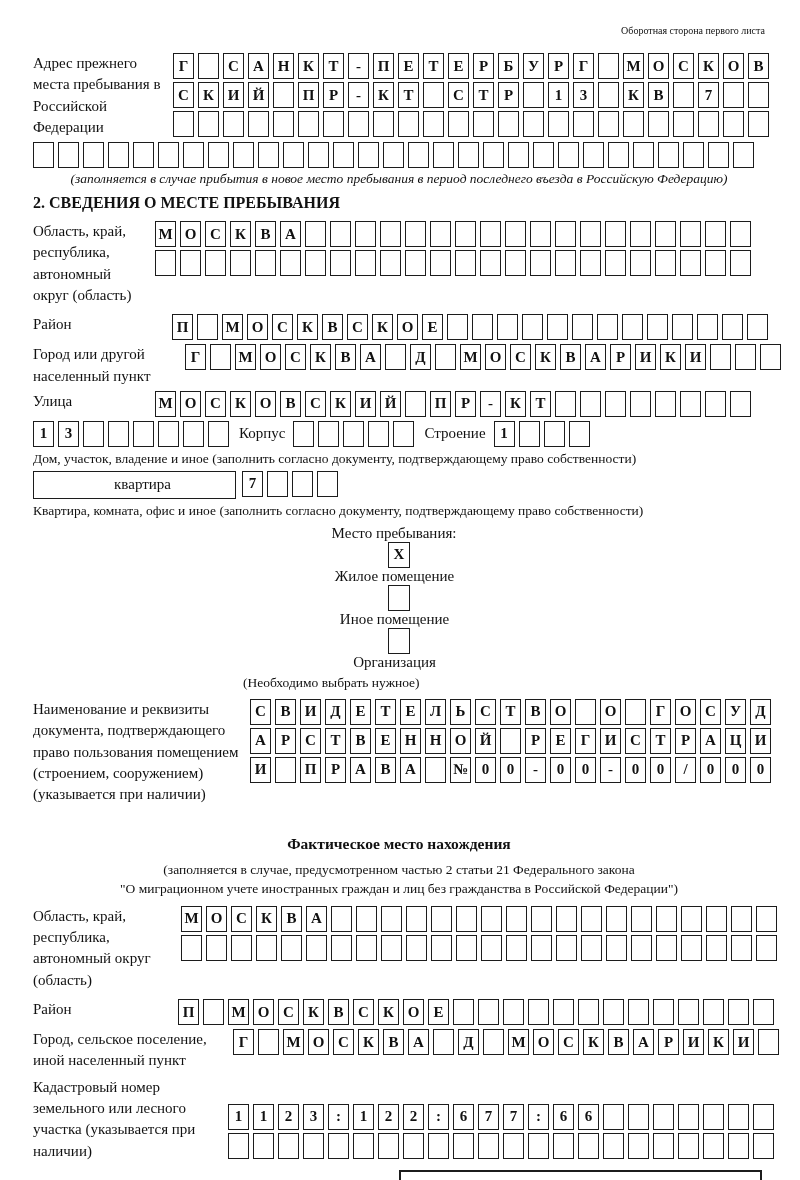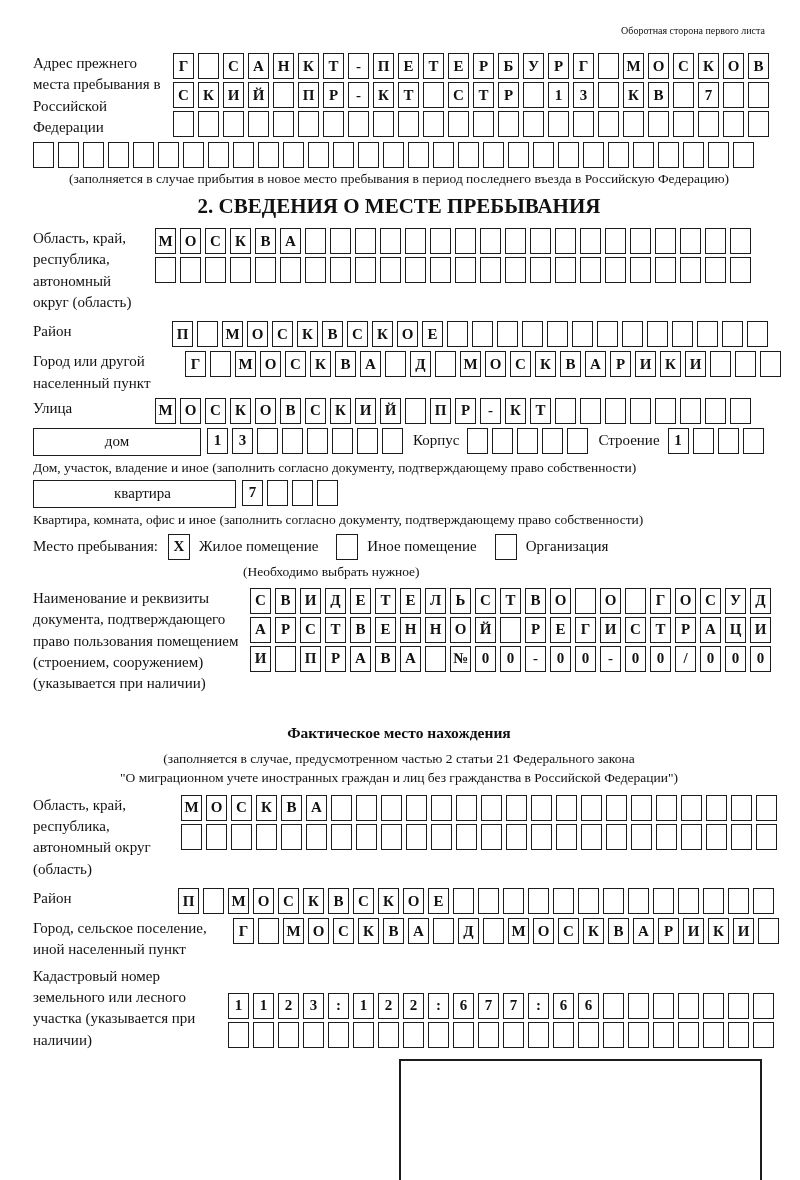--- a/index.html
+++ b/index.html
@@ -13,36 +13,36 @@
   .line { display:flex; align-items:flex-start; margin-bottom:4px; }
   .lbl { font-size:15px; line-height:1.42; flex-shrink:0; padding-right:6px; }
   .rows { display:flex; flex-direction:column; gap:3px; }
   .cells { display:flex; gap:4px; flex-wrap:nowrap; }
   .cell {
     width:21px; height:26px; border:1.7px solid #1c1c1c; background:#fff;
     display:flex; align-items:center; justify-content:center;
     font-size:15px; font-weight:600; flex-shrink:0;
   }
   .full-row { margin-top:3px; }
-  .caption { font-size:13.5px; text-align:center; margin:3px 0 6px; }
+  .caption { font-size:13.5px; text-align:center; margin:3px 0 6px;font-style:italic; }
   .caption-left { font-size:13.5px; text-align:left; margin:1px 0 4px; }
-  .sec-title { font-size:21px; font-weight:bold; text-align:center; margin:7px 0 9px; }
+  .sec-title { font-size:16px; font-weight:bold; margin:7px 0 9px; }
   .sub-title { font-size:15.5px; font-weight:bold; text-align:center; margin:30px 0 8px; }
   .sub-caption { font-size:13.5px; text-align:center; line-height:1.35; }
   .w140{width:140px} .w122{width:122px} .w152{width:152px} .w217{width:217px}
   .w148{width:148px} .w128{width:128px} .w200{width:200px} .w195{width:195px}
   .widebox {
     height:28px; border:1.7px solid #1c1c1c; background:#fff;
     display:flex; align-items:center; justify-content:center;
     font-size:15px; margin-right:6px; flex-shrink:0;
   }
   .wb-house { width:168px; }
   .wb-apt { width:203px;padding-left:16px; }
   .inline-lbl { font-size:15px; padding:4px 8px 0 10px; white-space:nowrap; }
-  .stay-line { align-items:center; margin-top:6px; }
+  .stay-line { align-items:center; margin-top:6px;flex-direction:column; }
   .stay-label { font-size:15px; margin-right:10px; }
   .checkbox {
     width:22px; height:26px; border:1.7px solid #1c1c1c;
     display:inline-flex; align-items:center; justify-content:center;
     font-size:15px; font-weight:600; flex-shrink:0;
   }
   .opt-label { font-size:15px; margin:0 18px 0 9px; }
   .stay-hint { font-size:13.5px; margin-left:210px; margin-bottom:8px; }
   .doc-line { margin-top:2px; }
   .gap8 { margin-top:8px;gap:17px; }
@@ -317,21 +317,20 @@
         <span class="cell"></span>
         <span class="cell"></span>
         <span class="cell"></span>
         <span class="cell"></span>
         <span class="cell"></span>
         <span class="cell"></span>
       </div>
   </div>
 
   <div class="line">
-    <div class="widebox wb-house">дом</div>
     <div class="cells">
         <span class="cell">1</span>
         <span class="cell">3</span>
         <span class="cell"></span>
         <span class="cell"></span>
         <span class="cell"></span>
         <span class="cell"></span>
         <span class="cell"></span>
         <span class="cell"></span>
       </div>

